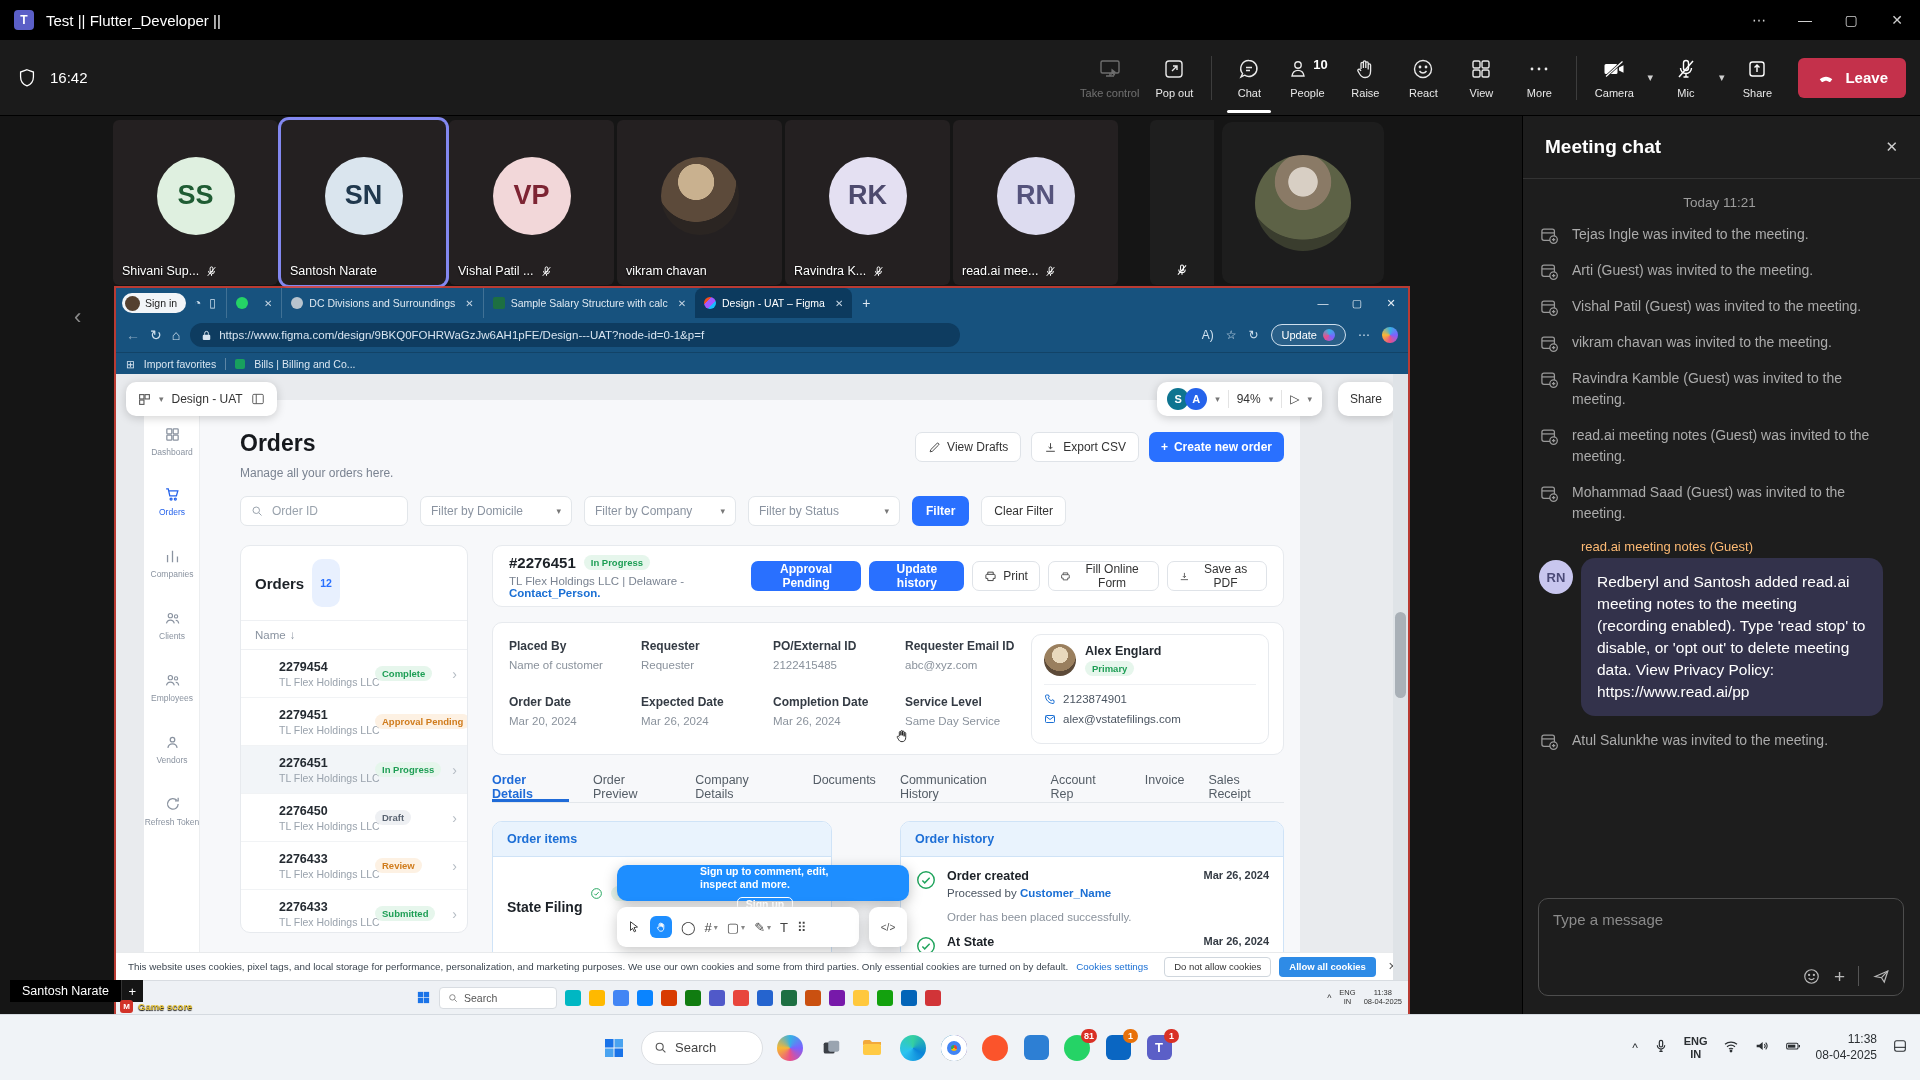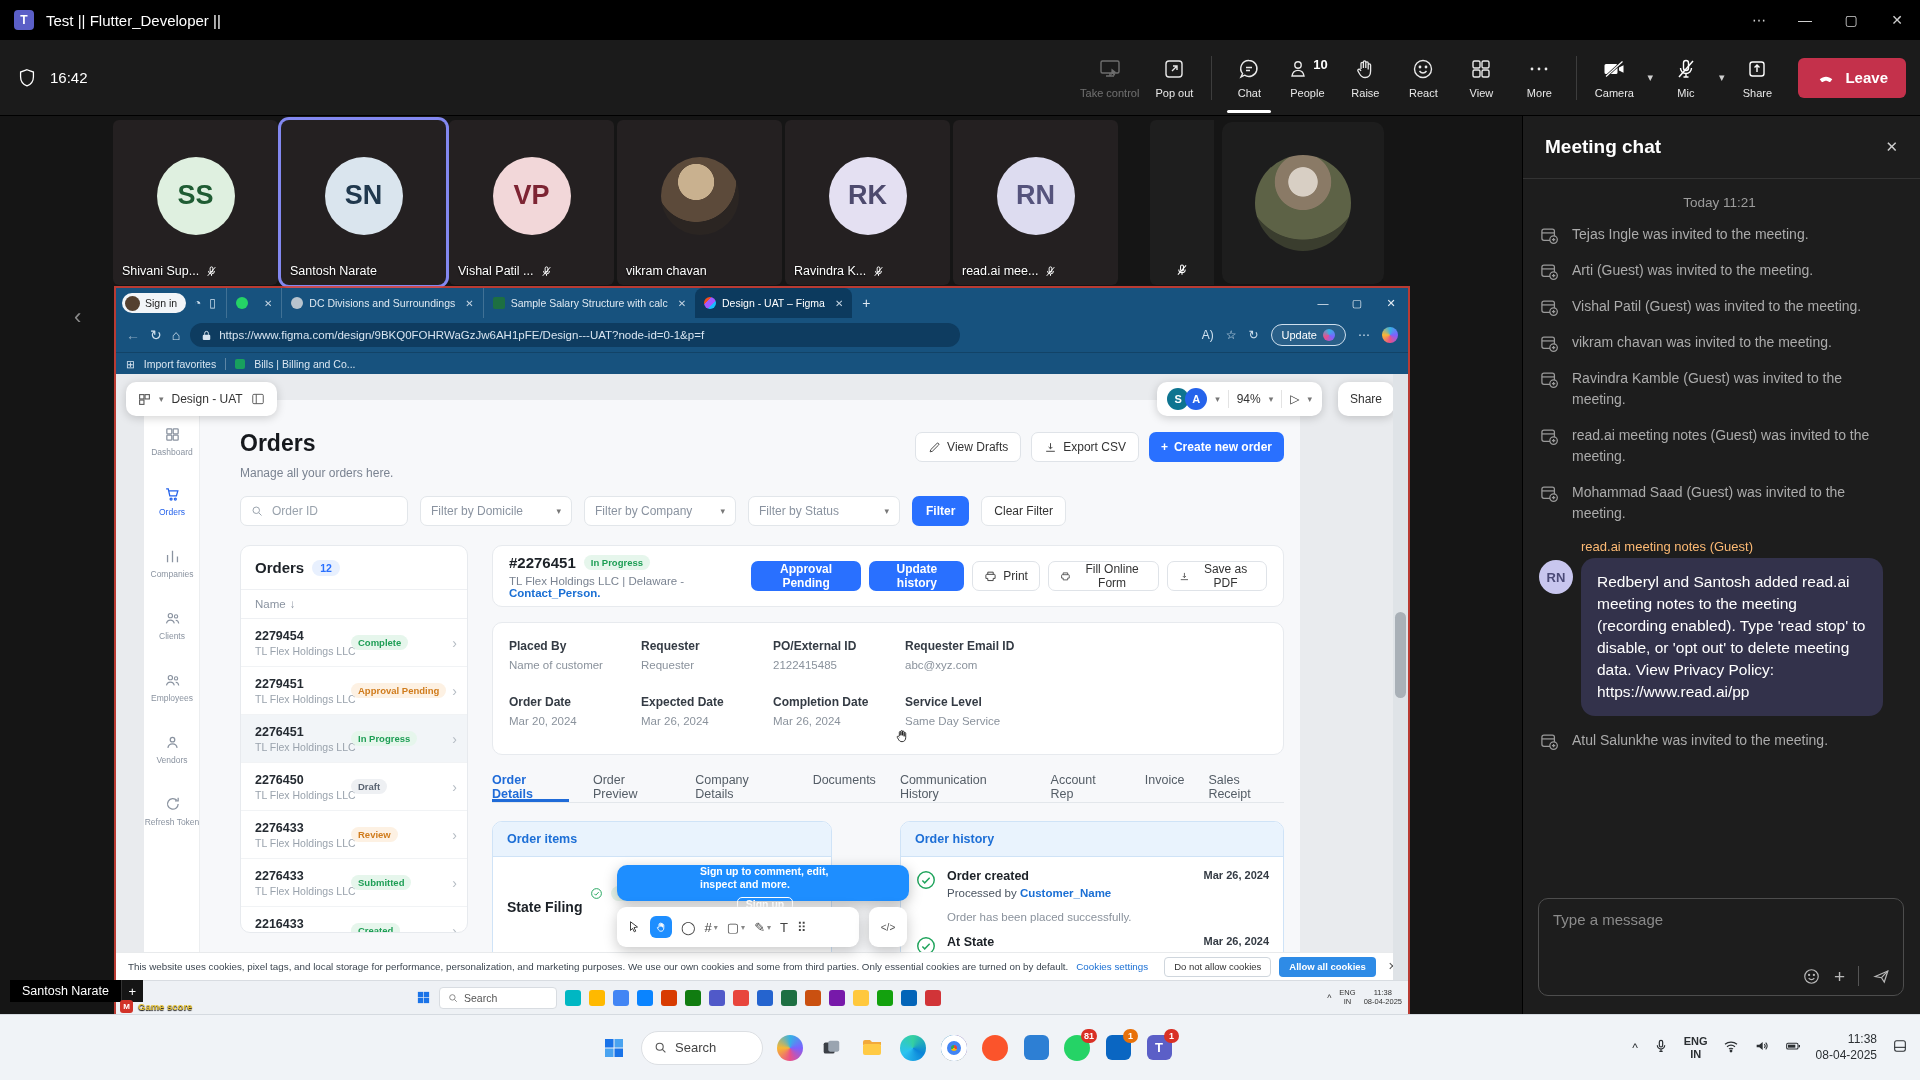--- a/index.html
+++ b/index.html
@@ -95,25 +95,25 @@
   .d-filters{position:absolute;left:40px;top:96px;display:flex;gap:12px;align-items:center;}
   .f-search{width:168px;height:30px;background:#fff;border:1px solid #e2e6ea;border-radius:7px;display:flex;align-items:center;gap:7px;padding:0 10px;}
   .f-search input{border:none;outline:none;width:120px;font-size:12px;color:#333;background:transparent;}
   .f-search input::placeholder{color:#9aa3ad;}
   .f-select{width:152px;height:30px;background:#fff;border:1px solid #e2e6ea;border-radius:7px;display:flex;align-items:center;justify-content:space-between;padding:0 10px;font-size:12px;color:#8a93a0;}
   .f-btn{height:30px;background:#2970ff;color:#fff;border-radius:7px;border:none;padding:0 14px;font-size:12px;font-weight:600;}
   .f-clear{height:30px;background:#fff;color:#333;border:1px solid #e2e6ea;border-radius:7px;padding:0 12px;font-size:12px;}
   .orders-card{position:absolute;left:40px;top:145px;width:228px;height:388px;background:#fff;border:1px solid #e7eaee;border-radius:10px;overflow:hidden;}
   .oc-head{display:flex;align-items:center;gap:8px;padding:13px 14px;border-bottom:1px solid #eef0f3;}
   .oc-title{font-size:15px;font-weight:bold;color:#1c2127;}
-  .oc-badge{background:#e8f0fe;color:#2970ff;border-radius:10px;font-size:10.5px;font-weight:600;padding:2px 8px;}
+  .oc-badge{background:#e8f0fe;color:#2970ff;border-radius:10px;font-size:10.5px;font-weight:600;padding:18px 8px;}
   .oc-col{display:flex;align-items:center;gap:4px;padding:8px 14px;font-size:11.5px;color:#8a93a0;border-bottom:1px solid #eef0f3;}
   .orow{display:flex;align-items:center;padding:0 10px 0 14px;height:48px;border-bottom:1px solid #f1f3f5;}
   .orow.selected{background:#f2f5f8;}
-  .orow-main{width:96px;}
+  .orow-main{width:96px;margin-left:24px;}
   .oid{font-size:12.5px;font-weight:600;color:#242a31;}
   .ocompany{font-size:10.5px;color:#9aa3ad;margin-top:2px;white-space:nowrap;}
   .pill{display:inline-flex;align-items:center;border-radius:10px;padding:2px 7px;font-size:9.5px;font-weight:600;white-space:nowrap;}
   .pill.green{background:#e6f6ec;color:#1e9e55;}
   .pill.orange{background:#fdf1e3;color:#d07c1d;}
   .pill.gray{background:#eef0f3;color:#5a6472;}
   .orow .chev-r{margin-left:auto;color:#b5bcc4;font-size:14px;}
   .detail{position:absolute;left:292px;top:145px;width:792px;height:435px;}
   .dcard1{position:absolute;left:0;top:0;width:792px;height:62px;background:#fff;border:1px solid #e7eaee;border-radius:10px;display:flex;align-items:center;padding:0 16px;}
   .dc1-left .row1{display:flex;align-items:center;gap:8px;}
@@ -760,20 +760,42 @@
                   </div>
                 <div class="fld" style="left:280px;top:72px;">
                     <div class="lb">Completion Date</div>
                     <div class="vl">Mar 26, 2024</div>
                   </div>
                 <div class="fld" style="left:412px;top:72px;">
                     <div class="lb">Service Level</div>
                     <div class="vl">Same Day Service</div>
                   </div>
 
+                <div class="contact-card">
+                  <div class="cc-top">
+                    <div class="cc-av"></div>
+                    <div>
+                      <div class="cc-name">Alex Englard</div>
+                      <span class="pill green">Primary</span>
+                    </div>
+                  </div>
+                  <div class="cc-row">
+                    <svg viewBox="0 0 24 24" fill="none" stroke="#1a6fd4" stroke-width="2">
+                        <path d="M5 4h4l1.5 4-2 1.5a12 12 0 0 0 6 6L16 13.5l4 1.5v4a2 2 0 0 1-2 2C9.8 20.5 3.5 14.2 3 6a2 2 0 0 1 2-2z"></path>
+                      </svg>
+                    <span>2123874901</span>
+                  </div>
+                  <div class="cc-row">
+                    <svg viewBox="0 0 24 24" fill="none" stroke="#1a6fd4" stroke-width="2">
+                        <rect x="3" y="5" width="18" height="14" rx="2"></rect>
+                        <path d="M3.5 6.5L12 13l8.5-6.5"></path>
+                      </svg>
+                    <span>alex@vstatefilings.com</span>
+                  </div>
+                </div>
               </div>
 
               <div class="dtabs">
                 <span class="dtab active">Order Details</span>
                 <span class="dtab">Order Preview</span>
                 <span class="dtab">Company Details</span>
                 <span class="dtab">Documents</span>
                 <span class="dtab">Communication History</span>
                 <span class="dtab">Account Rep</span>
                 <span class="dtab">Invoice</span>

